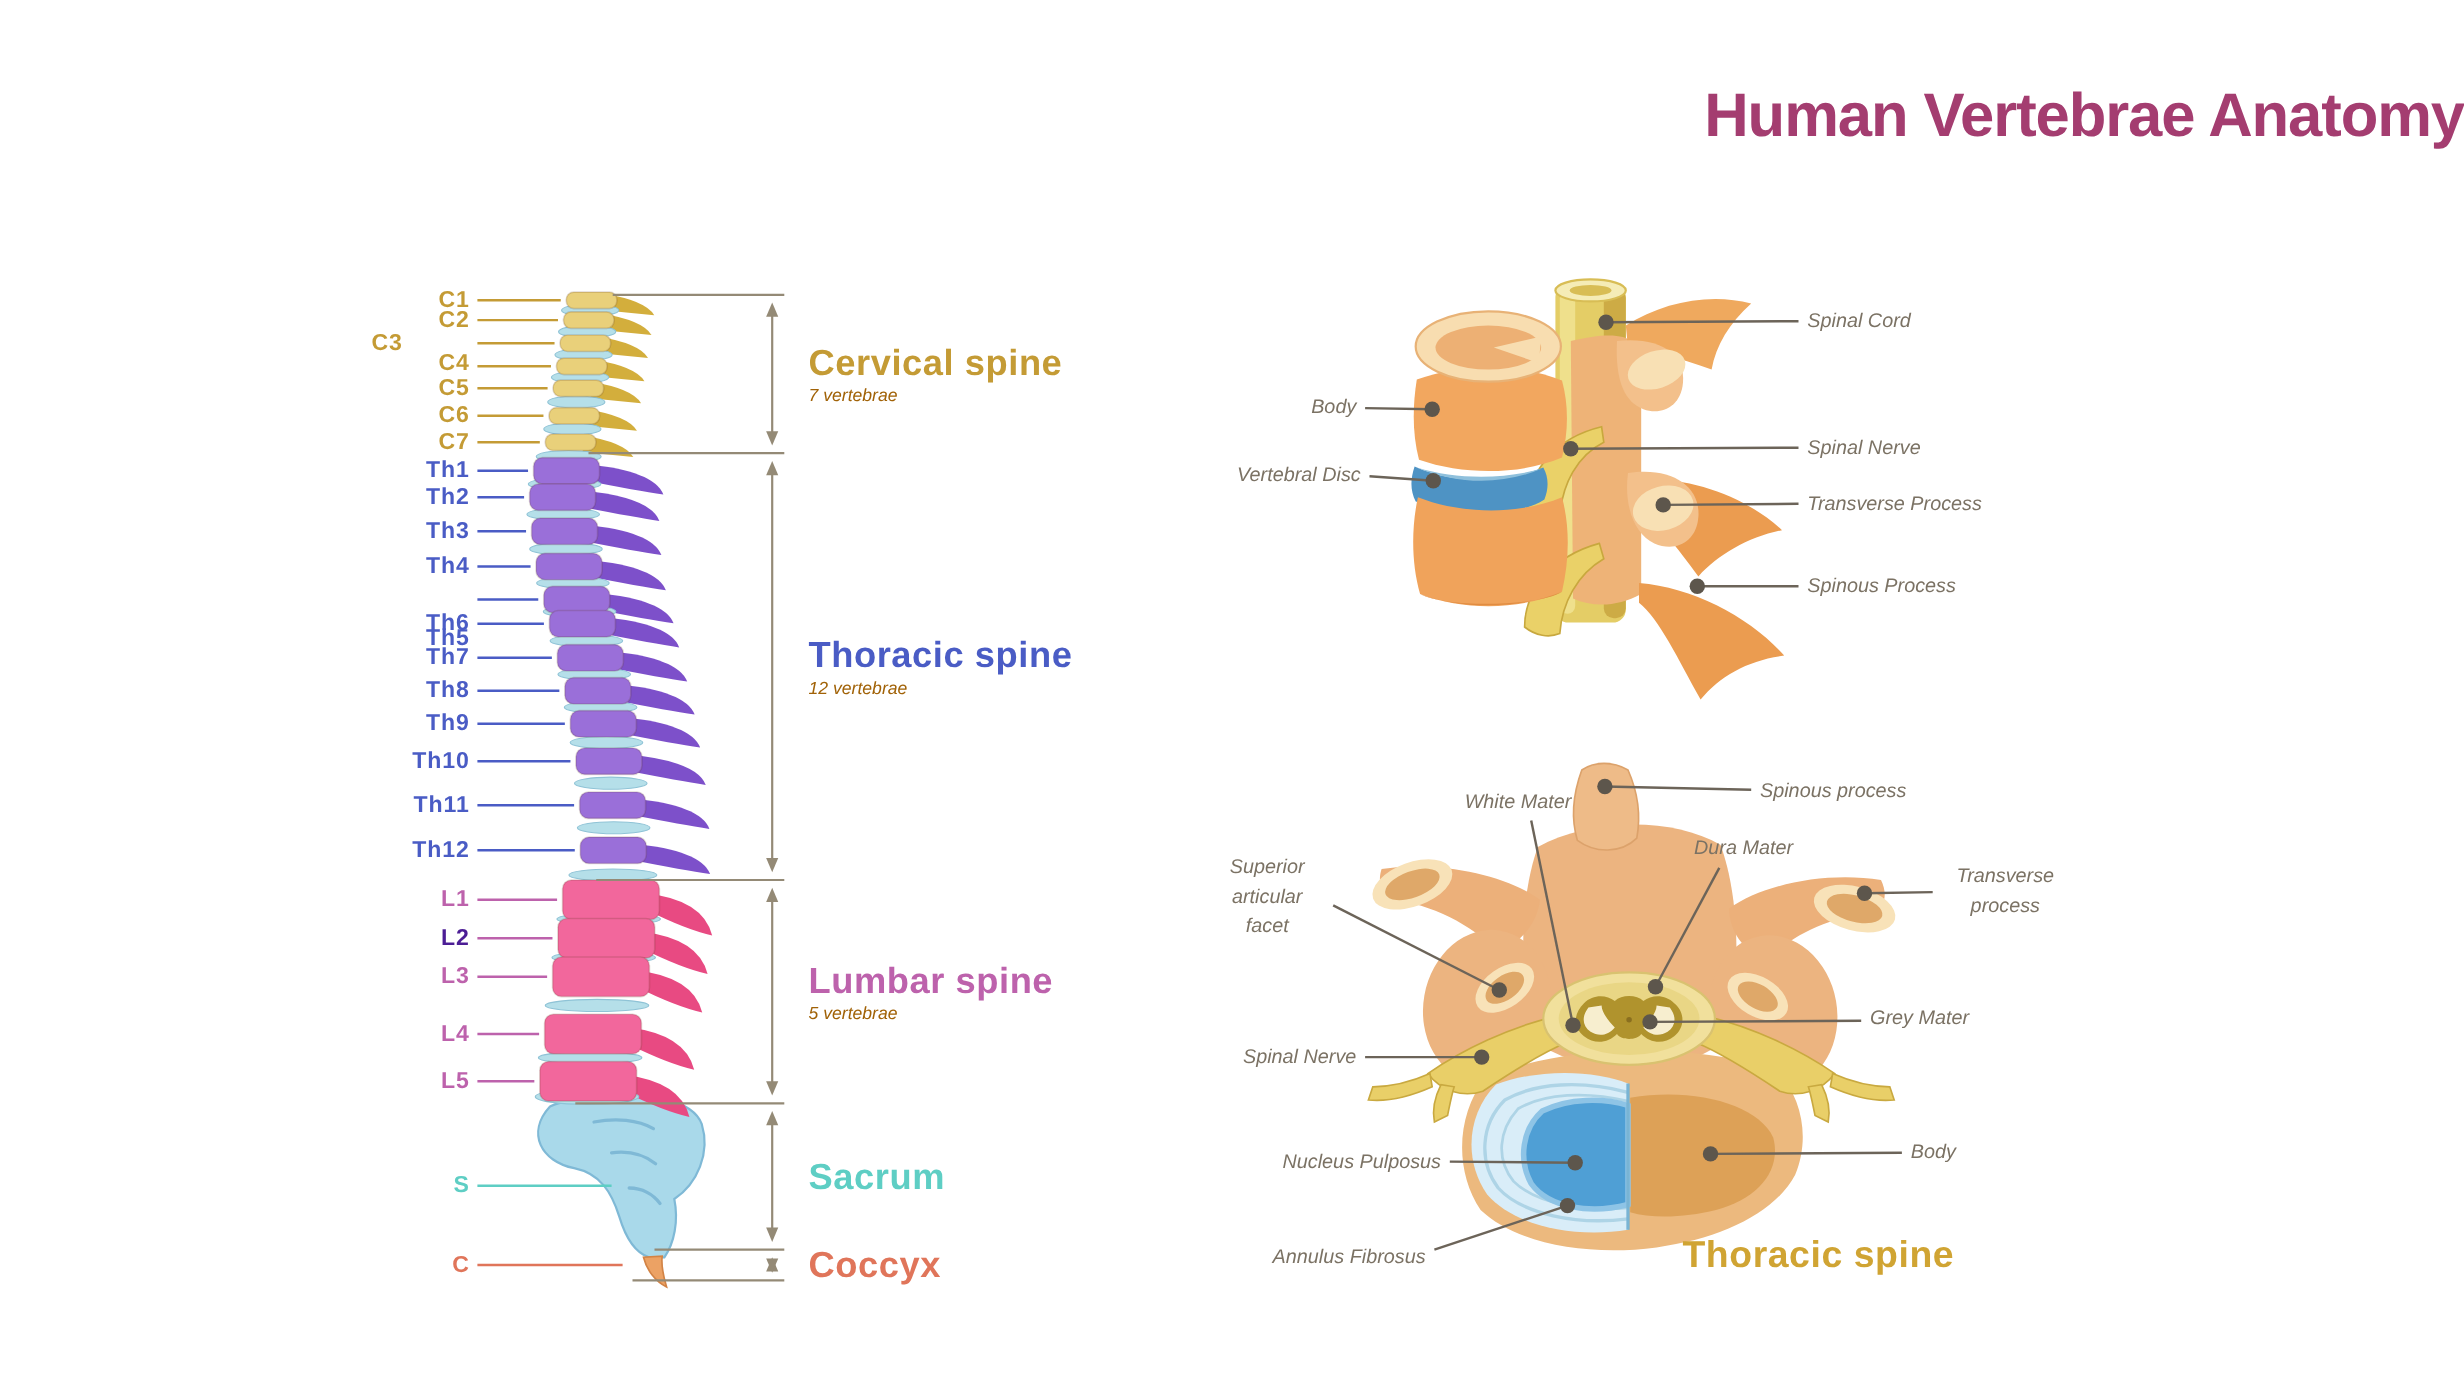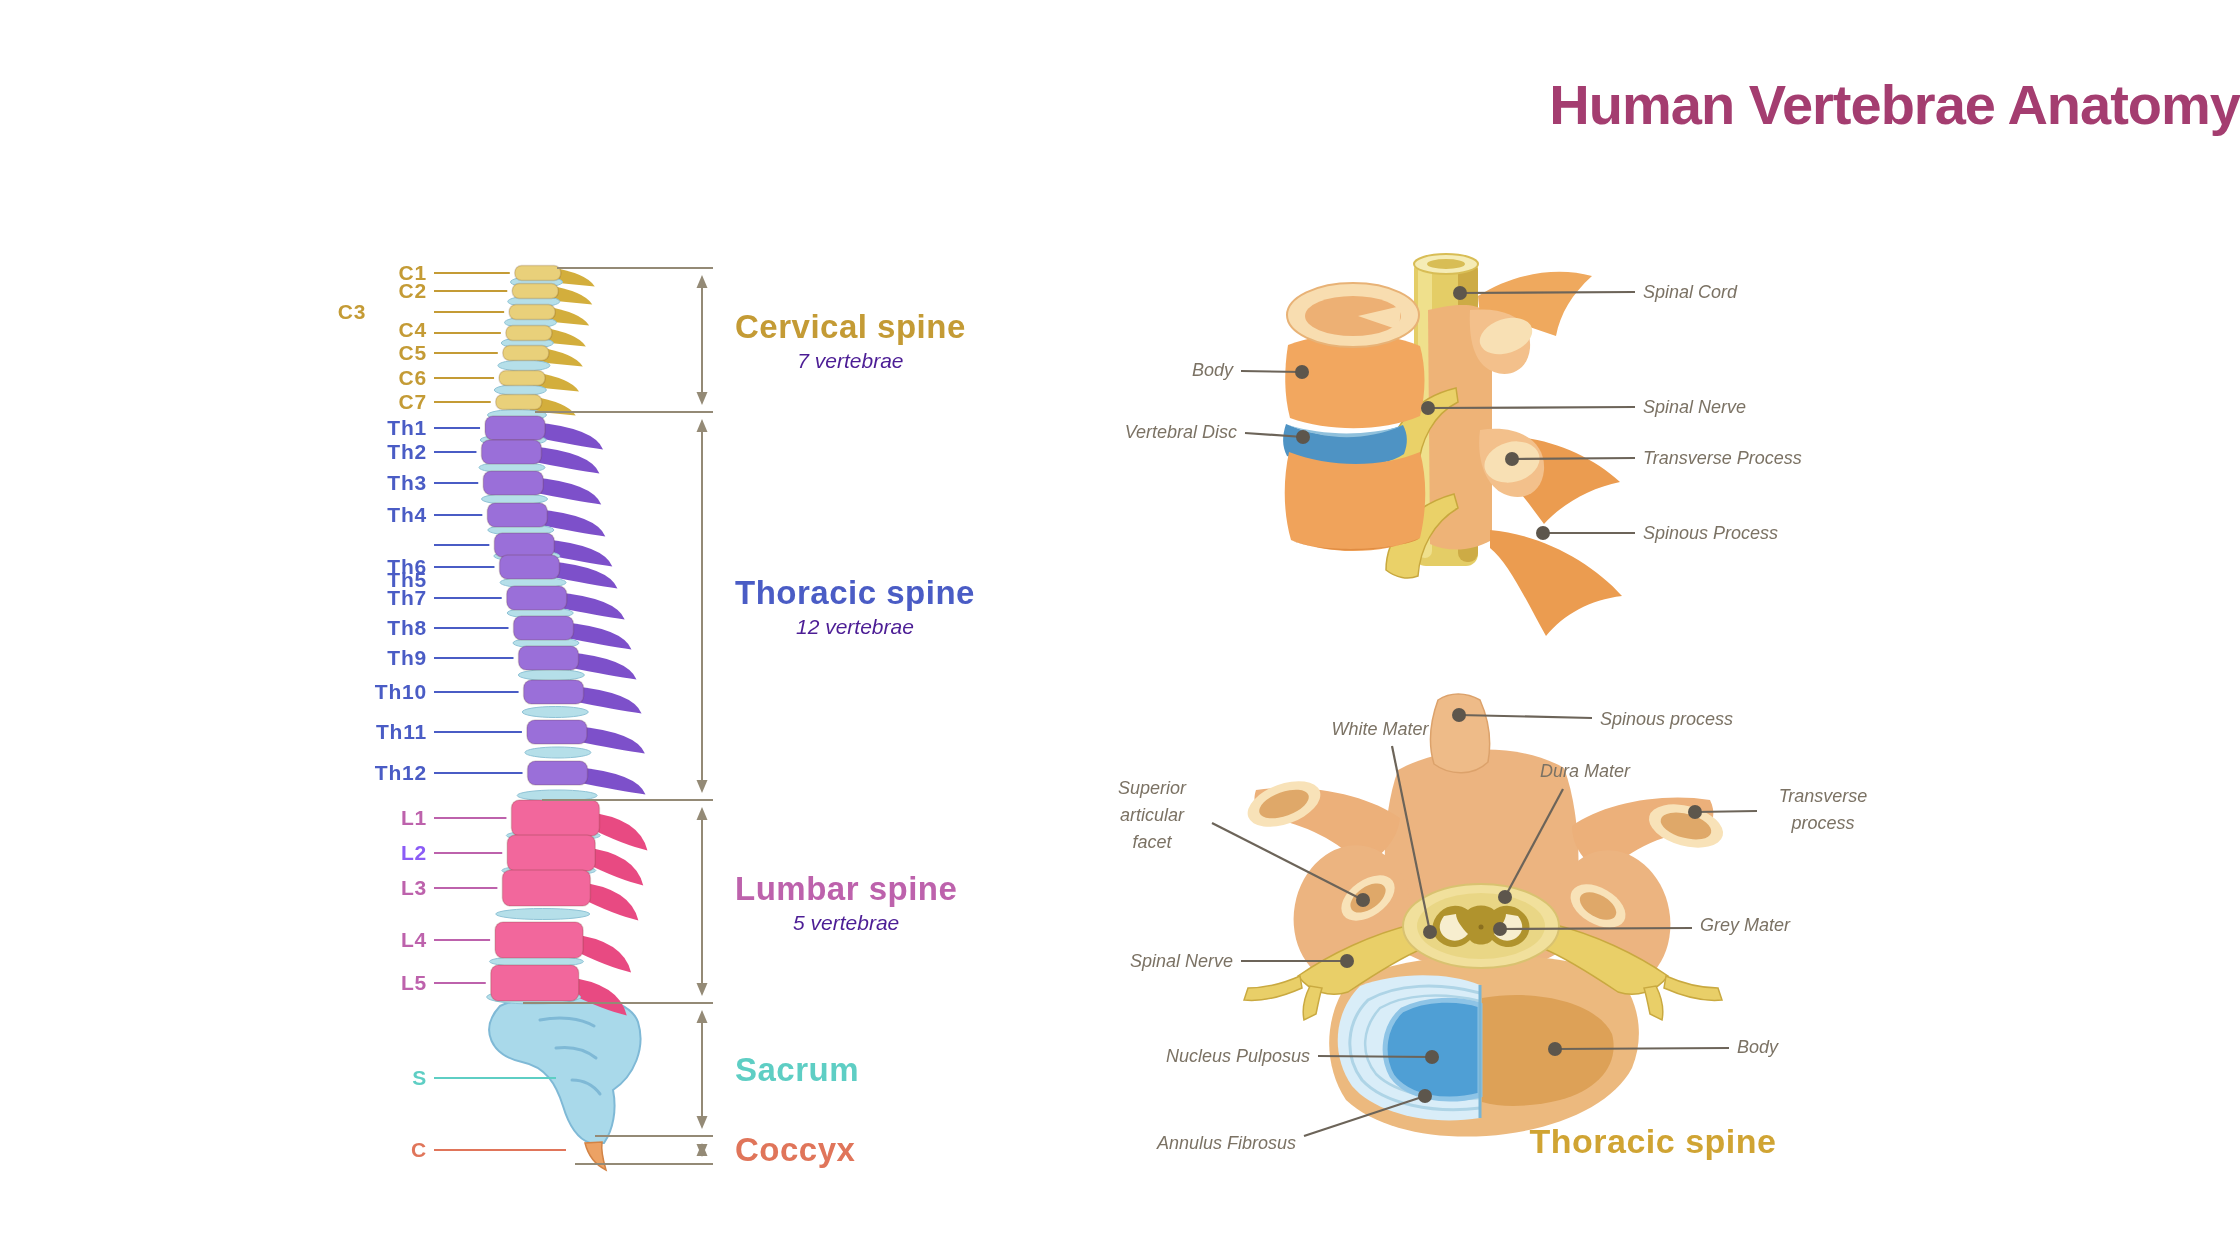--- a/index.html
+++ b/index.html
@@ -13,21 +13,21 @@
   .logo{position:absolute;left:1866px;top:44px;}
   .logo .tag{font-size:24px;color:#d9dce1;letter-spacing:1px;}
   .logo .brand{font-size:47px;font-weight:bold;color:#f3c9ce;letter-spacing:2px;line-height:52px;}
   .logo .reg{font-size:15px;color:#f3c9ce;vertical-align:super;}
 
   .vlabel{position:absolute;left:277px;width:150px;text-align:right;
           transform:translateY(-50%);font-weight:bold;font-size:21px;letter-spacing:.8px;}
 
   .seclabel{position:absolute;left:735px;transform:translateY(-50%);}
   .sectitle{font-size:33px;font-weight:bold;letter-spacing:.5px;white-space:nowrap;}
-  .secsub{font-size:21px;font-style:italic;color:#4c1d95;text-align:center;margin-top:3px;}
+  .secsub{font-size:16px;font-style:italic;color:#a16207;text-align:left;margin-top:3px;}
 
   .dlabel{position:absolute;transform:translateY(-50%);font-style:italic;
           font-size:18px;color:#7b7264;white-space:nowrap;}
   .dlabel.ctr{transform:translate(-50%,-50%);text-align:center;line-height:27px;}
 
   .caption{position:absolute;transform:translate(-50%,-50%);
            font-weight:bold;font-size:34px;letter-spacing:.5px;white-space:nowrap;}
 </style>
 </head>
 <body>
@@ -281,21 +281,21 @@
     <div class="vlabel" style="top: 515px; color: rgb(74, 92, 197);">Th4</div>
     <div class="vlabel" style="top: 545px; color: rgb(74, 92, 197); margin-top: 35px;">Th5</div>
     <div class="vlabel" style="top: 567px; color: rgb(74, 92, 197);">Th6</div>
     <div class="vlabel" style="top: 598px; color: rgb(74, 92, 197);">Th7</div>
     <div class="vlabel" style="top: 628px; color: rgb(74, 92, 197);">Th8</div>
     <div class="vlabel" style="top: 658px; color: rgb(74, 92, 197);">Th9</div>
     <div class="vlabel" style="top: 692px; color: rgb(74, 92, 197);">Th10</div>
     <div class="vlabel" style="top: 732px; color: rgb(74, 92, 197);">Th11</div>
     <div class="vlabel" style="top: 773px; color: rgb(74, 92, 197);">Th12</div>
     <div class="vlabel" style="top: 818px; color: rgb(189, 98, 172);">L1</div>
-    <div class="vlabel" style="top: 853px; color: #8b5cf6;">L2</div>
+    <div class="vlabel" style="top: 853px; color: #4c1d95;">L2</div>
     <div class="vlabel" style="top: 888px; color: rgb(189, 98, 172);">L3</div>
     <div class="vlabel" style="top: 940px; color: rgb(189, 98, 172);">L4</div>
     <div class="vlabel" style="top: 983px; color: rgb(189, 98, 172);">L5</div>
     <div class="vlabel" style="top: 1078px; color: rgb(94, 206, 196);">S</div>
     <div class="vlabel" style="top: 1150px; color: rgb(224, 117, 90);">C</div>
     <div class="seclabel" style="top: 340px;">
       <div class="sectitle" style="color: rgb(196, 155, 53);">Cervical spine</div>
       <div class="secsub">7 vertebrae</div>
     </div>
     <div class="seclabel" style="top: 606px;">

